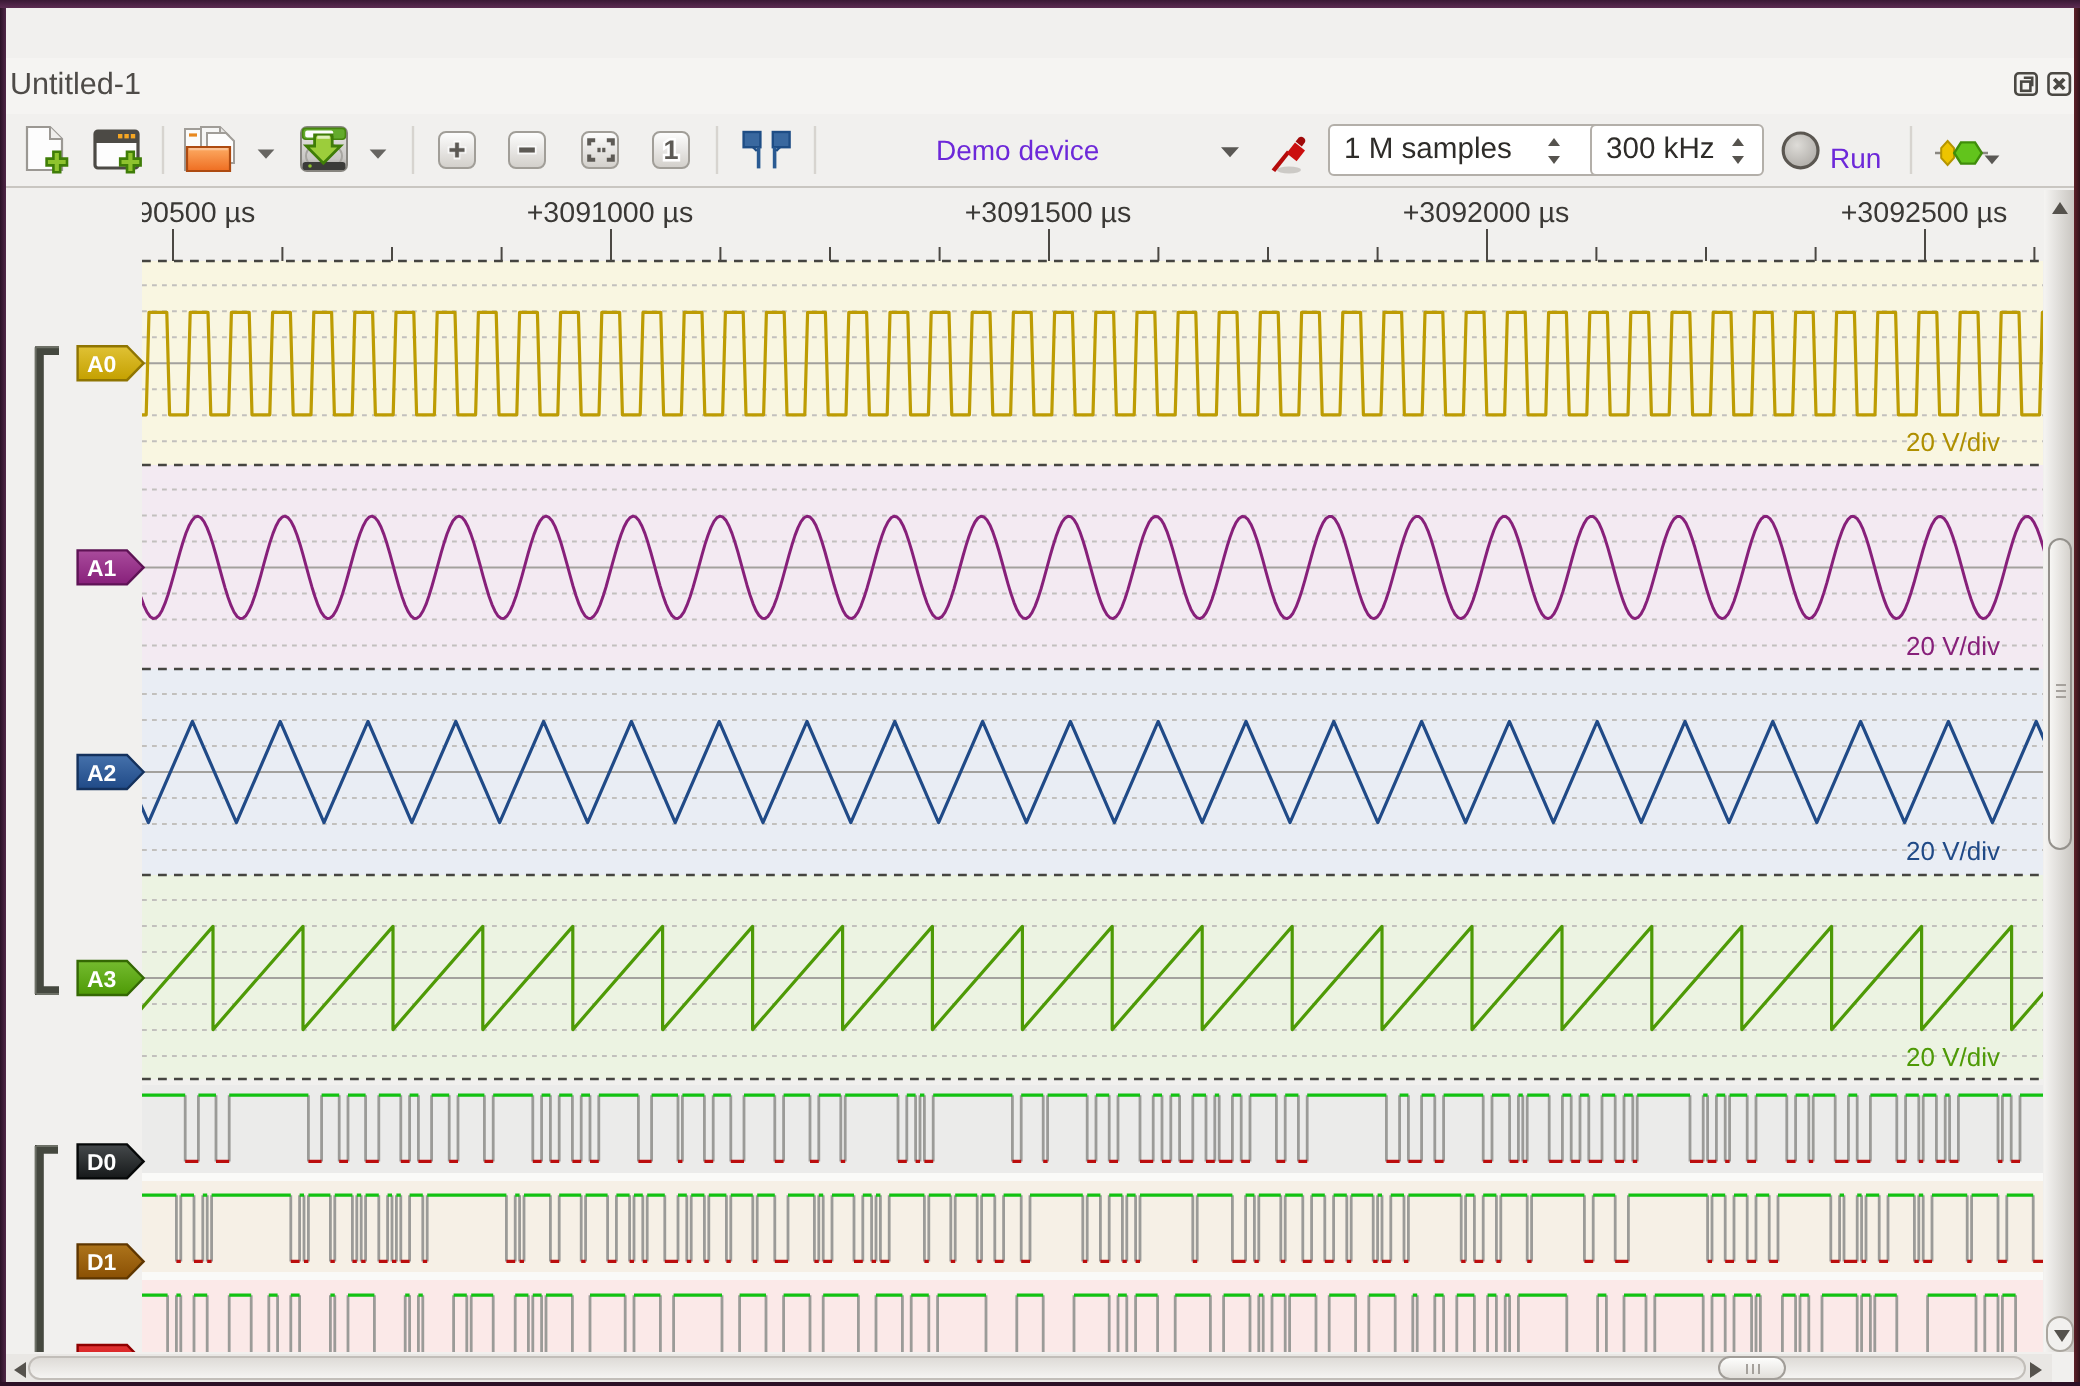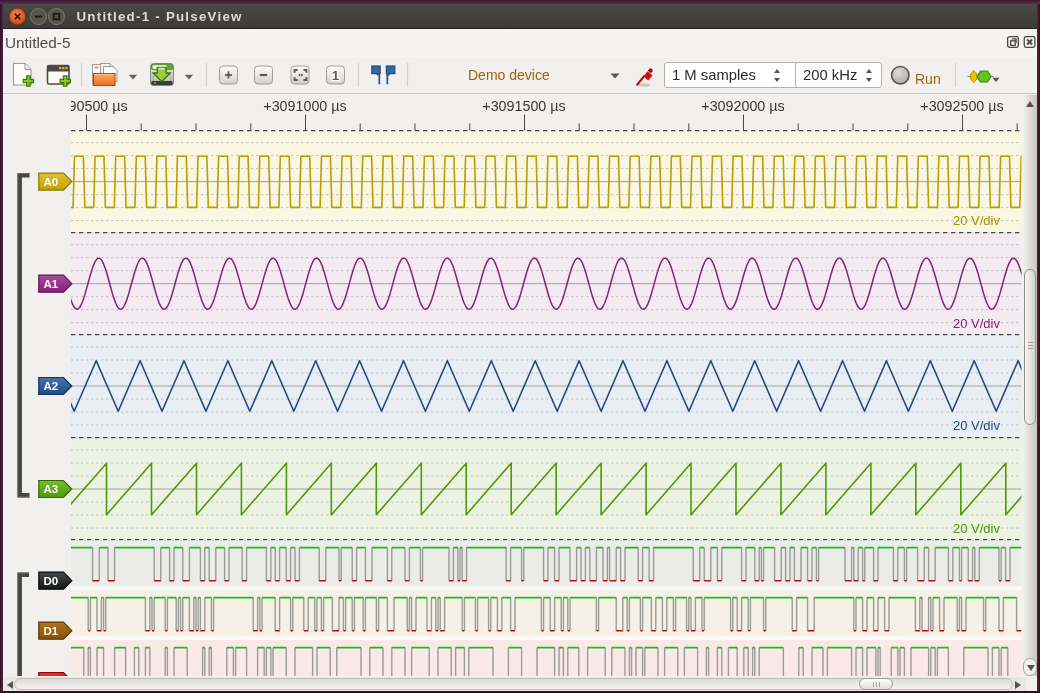--- a/index.html
+++ b/index.html
@@ -14,21 +14,21 @@
 #bclose{left:6px;background:radial-gradient(circle at 40% 35%,#f08662,#df4b1e 70%);border:1px solid #9c3a17}
 #bmin{left:26.5px;background:#54534c;border:1px solid #7d7b73}
 #bmax{left:44.5px;background:#54534c;border:1px solid #7d7b73}
 .wbtn svg{position:absolute;left:0;top:0}
 #tabrow{left:3px;top:29px;width:1034px;height:28px;background:#f5f4f2}
 #tabrow .txt{position:absolute;left:2px;top:4.5px;font-size:15.3px;color:#4e4b48}
 #toolbar{left:3px;top:57px;width:1034px;height:37px;background:#f1f0ee;border-bottom:1px solid #c9c6c1;box-sizing:border-box}
 text.rl{font-size:14.3px;fill:#3a3835;font-family:"Liberation Sans",sans-serif}
 text.tagt{font-size:11.5px;font-weight:bold;fill:#fff;font-family:"Liberation Sans",sans-serif}
 text.vd{font-size:13px;font-family:"Liberation Sans",sans-serif}
-.tbtxt{position:absolute;font-size:14px;color:#a16207}
+.tbtxt{position:absolute;font-size:14px;color:#6d28d9}
 .spin{position:absolute;top:62px;height:26px;background:#fff;border:1px solid #b3afa9;border-radius:3px;box-sizing:border-box}
 .spin .t{position:absolute;left:7px;top:4px;font-size:14.8px;color:#2e2c29}
 .sparr{position:absolute;width:0;height:0;border-left:3.5px solid transparent;border-right:3.5px solid transparent}
 .up{border-bottom:4.5px solid #56534e}
 .dn{border-top:4.5px solid #56534e}
 
 #vsb{left:1022px;top:95px;width:15px;height:581px;background:linear-gradient(to right,#f5f4f2,#c9c6c1)}
 #vthumb{position:absolute;left:2px;top:174px;width:12px;height:156px;border-radius:6.5px;background:linear-gradient(to right,#f7f6f4,#d5d2cd);border:1px solid #94918c;box-sizing:border-box}
 #vthumb div{position:absolute;left:2.6px;width:5px;height:1px;background:#a5a19c}
 #hsb{left:3px;top:677px;width:1023px;height:14px;background:#e9e7e4}
@@ -132,40 +132,22 @@
           <stop offset="1" stop-color="#CC0000"></stop>
         </linearGradient>
         <path d="M38.8 672.5 H63.5 L71.8 681 L63.5 689.5 H38.8 Z" fill="url(#gD2)" stroke="#8f0000" stroke-width="1.2"></path>
         <text x="50.8" y="685.3" text-anchor="middle" class="tagt">D2</text>
 </g>
 </svg>
 <div class="abs" id="btop"></div>
     <div class="abs" id="bleft"></div>
     <div class="abs" id="bright"></div>
     <div class="abs" id="bbot"></div>
-<div class="abs" id="title">
- <div class="wbtn" id="bclose">
-        <svg width="15" height="15">
-          <path d="M4.7 4.7 L10.3 10.3 M10.3 4.7 L4.7 10.3" stroke="#471a09" stroke-width="1.8"></path>
-        </svg>
-      </div>
- <div class="wbtn" id="bmin">
-        <svg width="15" height="15">
-          <path d="M4 7.5 H11" stroke="#16150f" stroke-width="1.8"></path>
-        </svg>
-      </div>
- <div class="wbtn" id="bmax">
-        <svg width="15" height="15">
-          <rect x="4.7" y="4.7" width="5.6" height="5.6" fill="none" stroke="#16150f" stroke-width="1.6"></rect>
-        </svg>
-      </div>
- <div class="txt">Untitled-1 - PulseView</div>
-</div>
 <div class="abs" id="tabrow">
-      <div class="txt">Untitled-5</div>
+      <div class="txt">Untitled-1</div>
  <svg class="abs" style="left:1003.5px;top:7px" width="32" height="13" viewBox="0 0 32 13">
   <rect x="0.65" y="0.65" width="10.7" height="10.7" rx="1.8" fill="none" stroke="#4a4843" stroke-width="1.3"></rect>
   <rect x="3.6" y="4.8" width="4.6" height="4.6" fill="none" stroke="#4a4843" stroke-width="1.3"></rect>
   <path d="M4.9 2.9 h4.2 v4.2" fill="none" stroke="#4a4843" stroke-width="1.3"></path>
   <rect x="17.25" y="0.65" width="10.7" height="10.7" rx="1.8" fill="none" stroke="#4a4843" stroke-width="1.3"></rect>
   <path d="M20.1 3 L25.1 8 M25.1 3 L20.1 8" transform="translate(0,0.5)" stroke="#4a4843" stroke-width="1.9"></path>
  </svg>
 </div>
 <div class="abs" id="toolbar"></div>
 <svg class="abs" style="left:0;top:57px" width="1040" height="37" viewBox="0 57 1040 37">
@@ -262,21 +244,21 @@
 <path d="M992.3 77.8 h7.4 l-3.7 4.3 z" fill="#5a5854"></path>
 </g>
 </svg>
 <div class="tbtxt" style="left:468px;top:67px">Demo device</div>
 <div class="spin" style="left:664px;width:142px">
       <div class="t">1 M samples</div>
  <div class="sparr up" style="left:109px;top:6px"></div>
       <div class="sparr dn" style="left:109px;top:15px"></div>
     </div>
 <div class="spin" style="left:795px;width:87px">
-      <div class="t">200 kHz</div>
+      <div class="t">300 kHz</div>
  <div class="sparr up" style="left:70px;top:6px"></div>
       <div class="sparr dn" style="left:70px;top:15px"></div>
     </div>
 <div class="tbtxt" style="left:915px;top:71px">Run</div>
 <div class="abs" id="vsb">
  <div class="tri" style="left:4px;top:6px;border-left:4.5px solid transparent;border-right:4.5px solid transparent;border-bottom:6px solid #55524d"></div>
  <div id="vthumb">
         <div style="top:72px"></div>
         <div style="top:75px"></div>
         <div style="top:78px"></div>

